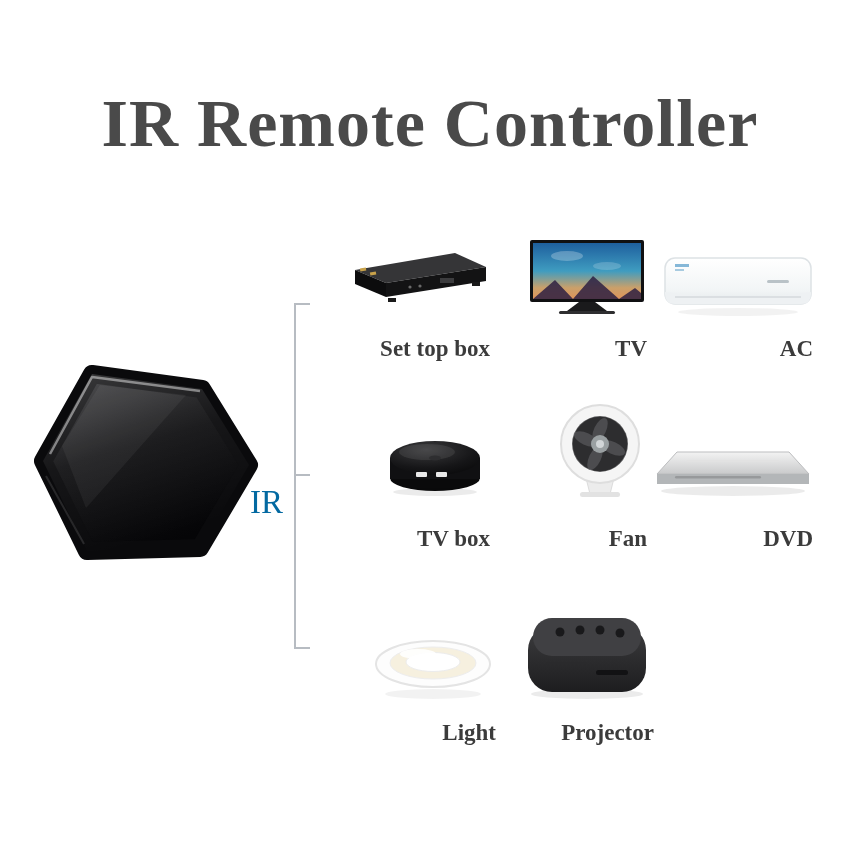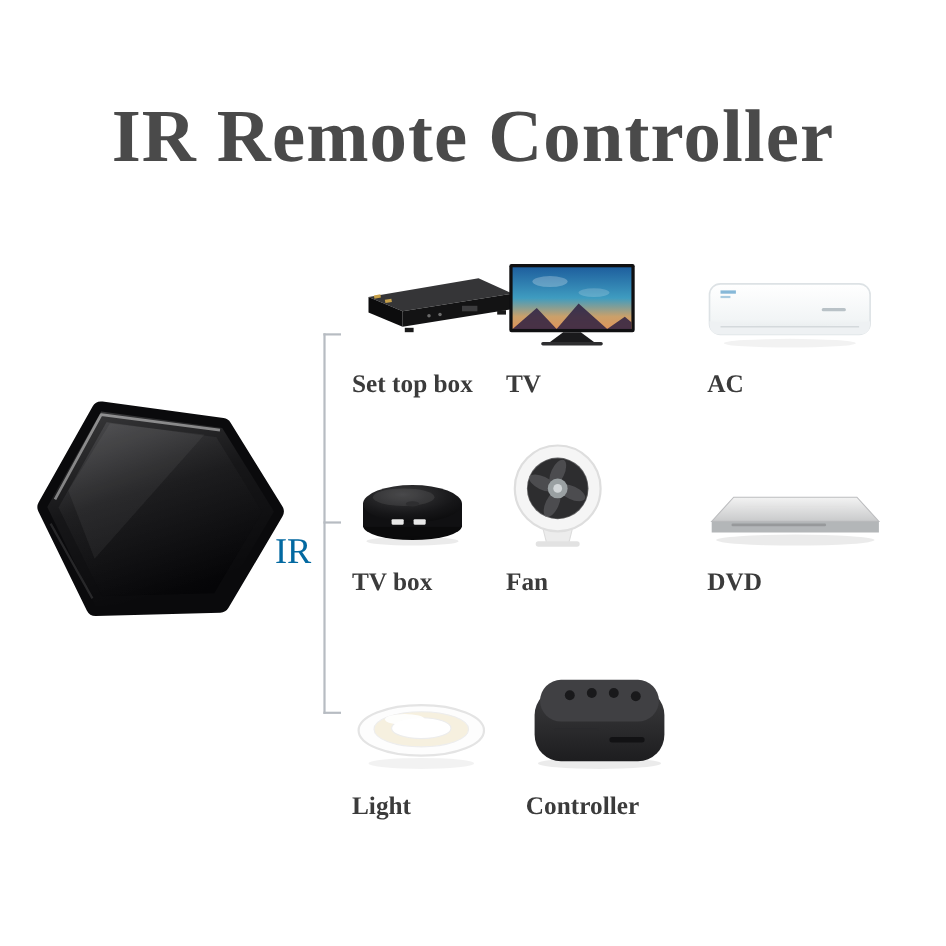--- a/index.html
+++ b/index.html
@@ -13,36 +13,36 @@
   .hex-wrap{position:absolute;left:28px;top:358px;width:248px;height:230px}
 
   .line{position:absolute;background:#b7bcc2}
   .line.v {left:294px;top:303px;width:2px;height:346px}
   .line.t1{left:294px;top:303px;width:16px;height:2px}
   .line.t2{left:294px;top:474px;width:16px;height:2px}
   .line.t3{left:294px;top:647px;width:16px;height:2px}
 
   .ir-label{position:absolute;left:250px;top:484px;font-size:33px;font-weight:400;color:#0369a1}
 
-  .cell{position:absolute;display:flex;flex-direction:column;align-items:flex-start}
+  .cell{position:absolute;display:flex;flex-direction:column;align-items:flex-end}
   .cell .iconbox{display:flex;align-items:flex-end;justify-content:center}
   .cell .lbl{font-weight:700;color:#3b3b3b;font-size:23px;text-align:center}
 
   .r1{top:222px;width:170px}
   .r1 .iconbox{height:96px}
   .r1 .lbl{margin-top:18px}
   .r2{top:400px;width:170px}
   .r2 .iconbox{height:100px}
-  .r2 .lbl{margin-top:16px}
+  .r2 .lbl{margin-top:26px}
   .r3{top:580px;width:176px}
   .r3 .iconbox{height:122px}
   .r3 .lbl{margin-top:18px}
 
   .c-left  {left:320px}
-  .c-mid   {left:460px}
+  .c-mid   {left:477px}
   .c-right {left:643px}
   .c-mid3  {left:478px}
   .c-right3{left:640px}
 </style>
 </head>
 <body>
 
 <div class="stage">
 
   <div class="title">IR Remote Controller</div>
@@ -230,17 +230,17 @@
         <rect x="8" y="16" width="118" height="66" rx="24" fill="url(#projg)"></rect>
         <rect x="13" y="8" width="108" height="38" rx="19" fill="#404043"></rect>
         <circle cx="40" cy="22" r="4.5" fill="#19191b"></circle>
         <circle cx="60" cy="20" r="4.5" fill="#19191b"></circle>
         <circle cx="80" cy="20" r="4.5" fill="#19191b"></circle>
         <circle cx="100" cy="23" r="4.5" fill="#19191b"></circle>
         <rect x="76" y="60" width="32" height="5" rx="2.5" fill="#121214"></rect>
         <rect x="26" y="52" width="40" height="2.5" rx="1.2" fill="#2a2a2c"></rect>
       </svg>
     </div>
-    <div class="lbl">Controller</div>
+    <div class="lbl">Projector</div>
   </div>
 
 
 </div>
 
 </body></html>

